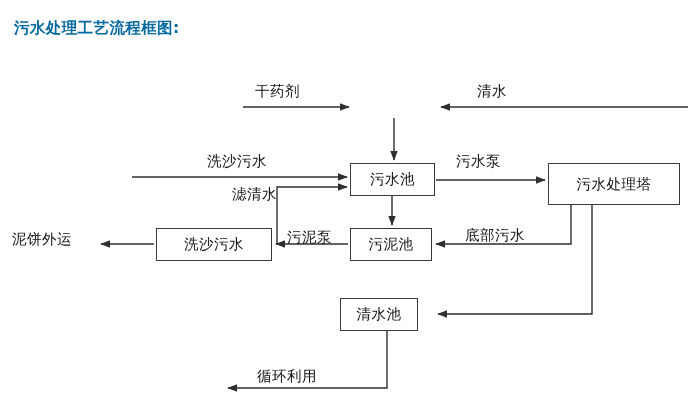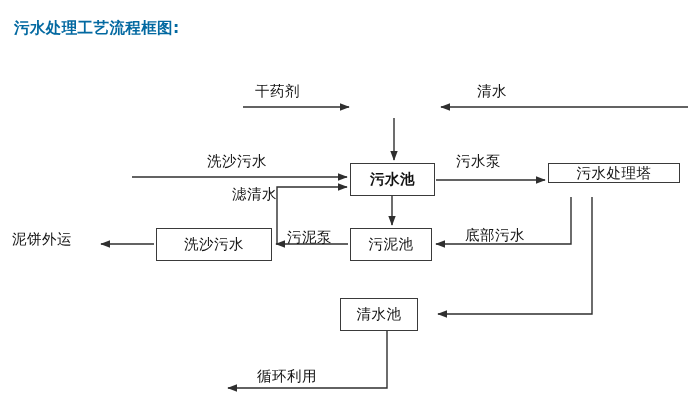--- a/index.html
+++ b/index.html
@@ -96,25 +96,25 @@
 
       <line x1="348" y1="244" x2="276" y2="244" marker-end="url(#arrow-r)"></line>
 
       <line x1="154" y1="244" x2="101" y2="244" marker-end="url(#arrow-r)"></line>
 
       <polyline points="387,331 387,388 228,388" marker-end="url(#arrow-r)"></polyline>
     </g>
   </svg>
 
 
-  <div class="node-box" style="left:350px; top:163px; width:85px; height:33px;font-weight:bold;">
+  <div class="node-box" style="left:350px; top:163px; width:85px; height:33px;">
     <span>污水池</span>
   </div>
 
-  <div class="node-box" style="left:548px; top:163px; width:132px; height:20px;">
+  <div class="node-box" style="left:548px; top:163px; width:132px; height:42px;">
     <span>污水处理塔</span>
   </div>
 
   <div class="node-box" style="left:156px; top:228px; width:116px; height:33px;">
     <span>洗沙污水</span>
   </div>
 
   <div class="node-box" style="left:350px; top:228px; width:82px; height:33px;">
     <span>污泥池</span>
   </div>

